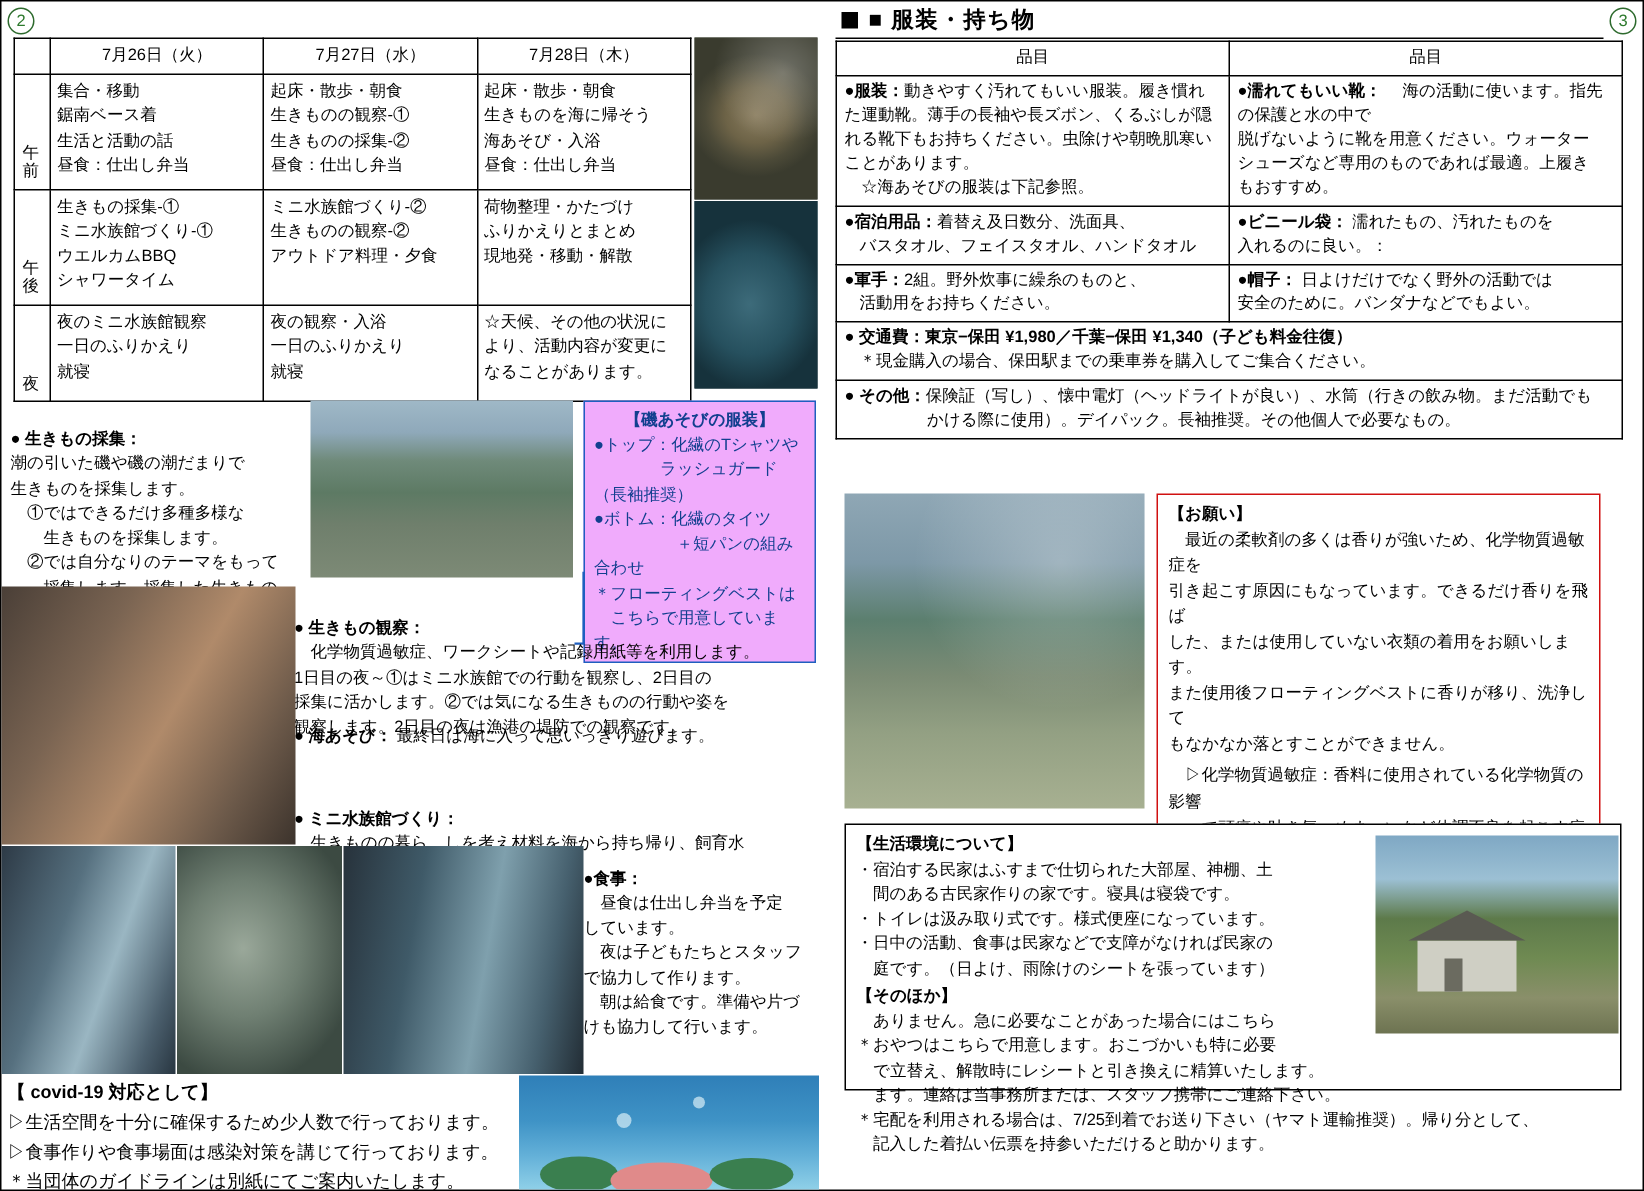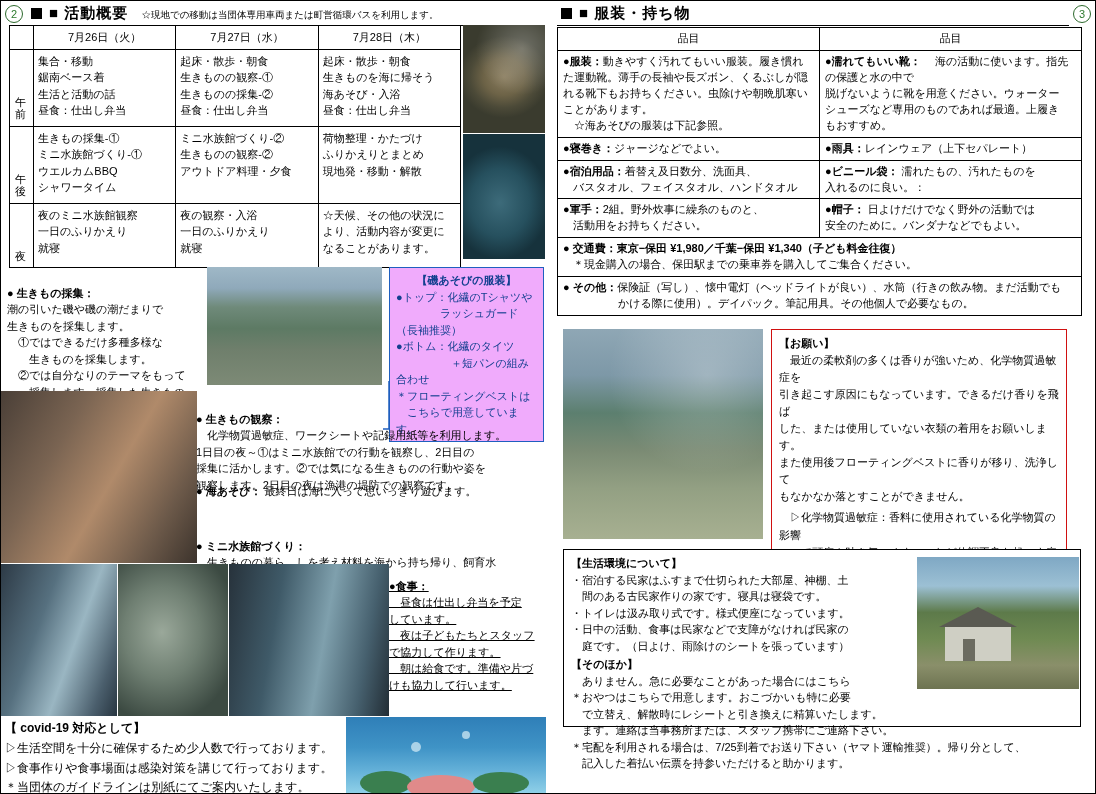--- a/index.html
+++ b/index.html
@@ -164,26 +164,20 @@
 </style>
 </head>
 <body>
 
 <div class="page">
 
   <div class="col-left">
 
     <div class="page-num pn-left">2</div>
 
-    <div style="position:absolute;left:26px;top:3px;width:516px;">
-      <div class="sect-title title-underline" style="padding-bottom:2px;">
-        <span>■ 活動概要</span>
-        <span class="note-small" style="margin-left:8px;">☆現地での移動は当団体専用車両または町営循環バスを利用します。</span>
-      </div>
-    </div>
 
     <div style="position:absolute;left:8px;top:24px;">
       <table class="sched">
         <tbody>
             <tr>
           <th class="tm"></th>
           <th>7月26日（火）</th>
           <th>7月27日（水）</th>
           <th>7月28日（木）</th>
         </tr>
@@ -275,21 +269,21 @@
       <span class="bullet-h">● 海あそび：</span>
       <span>最終日は海に入って思いっきり遊びます。</span>
     </div>
 
     <div class="blk" style="position:absolute;left:195px;top:520px;width:345px;white-space:pre-line;">
       <span class="bullet-h">● ミニ水族館づくり：</span>
       <span>　生きものの暮ら　しを考え材料を海から持ち帰り、飼育水
 槽をレイアウトします。</span>
     </div>
 
-    <div class="blk" style="position:absolute;left:388px;top:560px;width:160px;white-space:pre-line;text-decoration:underline;">
+    <div class="blk" style="position:absolute;left:388px;top:560px;width:160px;white-space:pre-line;">
       <span class="bullet-h">●食事：</span>
       <span>　昼食は仕出し弁当を予定
 しています。
 　夜は子どもたちとスタッフ
 で協力して作ります。
 　朝は給食です。準備や片づ
 けも協力して行います。</span>
     </div>
 
     <div class="photo ph-kids1" style="left:0px;top:390px;width:196px;height:172px;"></div>
@@ -342,28 +336,20 @@
           <td>
             <span class="b">●濡れてもいい靴：</span>
             <span style="white-space:pre-line">　海の活動に使います。指先の保護と水の中で
 脱げないように靴を用意ください。ウォーター
 シューズなど専用のものであれば最適。上履き
 もおすすめ。</span>
           </td>
         </tr>
         <tr>
           <td>
-            <span class="b">●寝巻き：</span><span>ジャージなどでよい。</span>
-          </td>
-          <td>
-            <span class="b">●雨具：</span><span>レインウェア（上下セパレート）</span>
-          </td>
-        </tr>
-        <tr>
-          <td>
             <span class="b">●宿泊用品：</span><span>着替え及日数分、洗面具、</span>
             <span class="ind">バスタオル、フェイスタオル、ハンドタオル</span>
           </td>
           <td>
             <span class="b">●ビニール袋：</span>
             <span style="white-space:pre-line">濡れたもの、汚れたものを
 入れるのに良い。：</span>
           </td>
         </tr>
         <tr>
@@ -379,21 +365,21 @@
         </tr>
         <tr>
           <td colspan="2">
             <span class="b">● 交通費：東京−保田 ¥1,980／千葉−保田 ¥1,340（子ども料金往復）</span>
             <span class="ind">＊現金購入の場合、保田駅までの乗車券を購入してご集合ください。</span>
           </td>
         </tr>
         <tr>
           <td colspan="2">
             <span class="b">● その他：</span><span style="white-space:pre-line">保険証（写し）、懐中電灯（ヘッドライトが良い）、水筒（行きの飲み物。まだ活動でも
-　　　　　かける際に使用）。デイパック。筆記用具。その他個人で必要なもの。</span>
+　　　　　かける際に使用）。デイパック。長袖推奨。その他個人で必要なもの。</span>
           </td>
         </tr>
       </tbody>
         </table>
     </div>
 
     <div class="photo ph-shore" style="left:14px;top:328px;width:200px;height:210px;">
       <div class="ph-overlay-sun"></div>
     </div>
 

